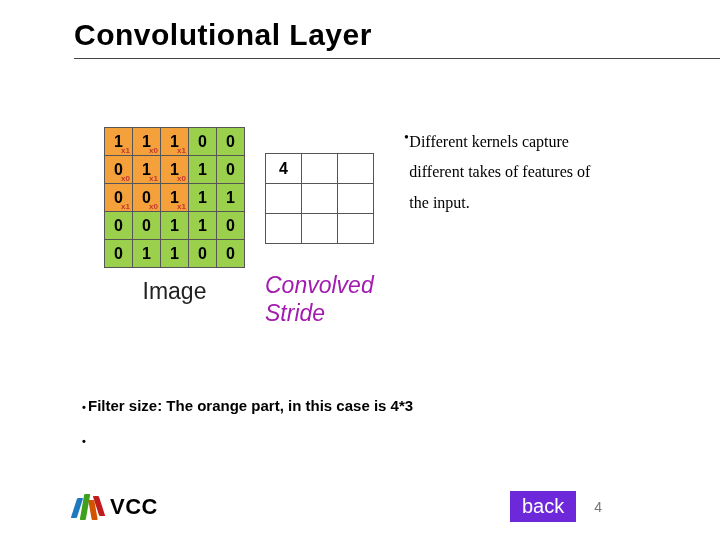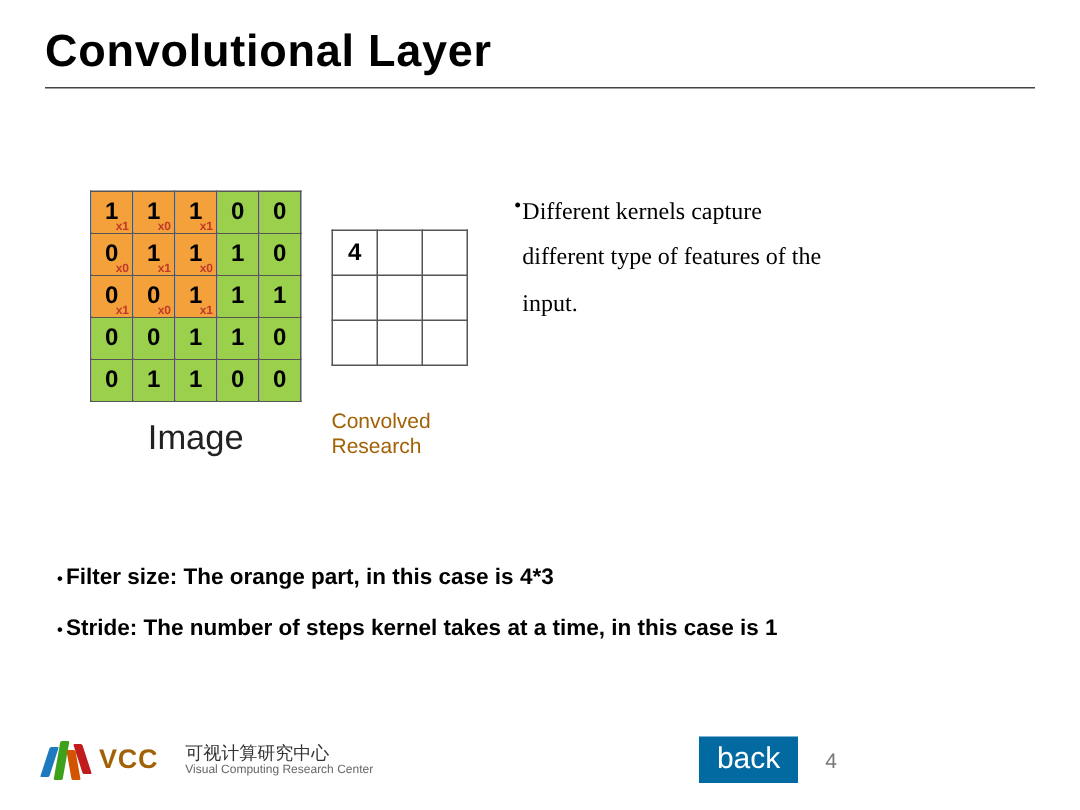--- a/index.html
+++ b/index.html
@@ -1,51 +1,51 @@
 <!DOCTYPE html>
 <html><head>
 <meta charset="utf-8">
 <style>
   * { box-sizing: border-box; margin: 0; padding: 0; }
   html, body { width: 720px; height: 540px; font-family: Arial, Helvetica, sans-serif; background: #fff; }
-  .slide { position: relative; width: 588px; height: 540px; padding: 18px 30px 0 30px; }
+  .slide { position: relative; width: 588px; height: 540px; padding: 18px 30px 0 30px; margin-left: 44px; }
   .title { font-size: 30px; font-weight: 700; letter-spacing: 0.5px; color: #000; }
   .title-underline { margin-top: 6px; border-bottom: 1.5px solid #444; width: 660px; }
   .main-row { display: flex; align-items: flex-start; margin-top: 68px; gap: 20px; }
   .image-col { display: flex; flex-direction: column; align-items: center; margin-left: 30px; }
   .grid5 { border-collapse: collapse; }
   .grid5 td { width: 28px; height: 28px; border: 1px solid #555; text-align: center; font-size: 16px; font-weight: 600; position: relative; background: #9ad04b; }
   .grid5 td .sub { position: absolute; right: 2px; bottom: 0px; font-size: 8px; color: #c0392b; font-weight: 700; }
   .grid5 td.kernel { background: #f5a13b; }
   .img-label { margin-top: 10px; font-size: 23px; color: #222; }
   .conv-col { display: flex; flex-direction: column; margin-top: 26px; }
   .grid3 { border-collapse: collapse; }
   .grid3 td { width: 30px; height: 30px; border: 1px solid #555; text-align: center; font-size: 16px; font-weight: 600; background: #fff; }
-  .conv-label { margin-top: 28px; font-size: 14px; color: #a16207; line-height: 1.2; max-width: 110px; }
+  .conv-label { margin-top: 28px; font-size: 23px; color: #a21caf; line-height: 1.2; max-width: 110px; font-style: italic; }
   .bullets-right { flex: 1; padding-top: 0px; padding-left: 10px; }
   .bullets-right .bullet-row { display: flex; align-items: flex-start; font-family: "Times New Roman", serif; font-size: 16px; color: #000; margin-bottom: 6px; }
   .bullets-right .dot { width: 12px; text-align: center; font-size: 14px; line-height: 22px; }
   .bullets-right .txt { line-height: 1.9; }
   .lower-bullets { margin-top: 70px; font-size: 15px; color: #000; font-weight: 600; }
   .lower-bullets .b { display: flex; align-items: flex-start; margin-bottom: 14px; }
   .lower-bullets .dot { width: 14px; font-size: 11px; line-height: 20px; padding-left: 8px; }
   .footer { position: absolute; left: 30px; bottom: 18px; right: 30px; display: flex; align-items: center; justify-content: space-between; }
   .logo { display: flex; align-items: center; gap: 8px; }
   .vcc-box { display: flex; align-items: center; }
   .vcc-mark { width: 30px; height: 26px; position: relative; }
   .vcc-mark .bar { position: absolute; width: 6px; border-radius: 1px; }
   .vcc-mark .b1 { left: 0; top: 4px; height: 20px; background: #1d7abf; transform: skewX(-18deg); }
   .vcc-mark .b2 { left: 8px; top: 0; height: 26px; background: #3ea11c; transform: skewX(-10deg); }
   .vcc-mark .b3 { left: 16px; top: 6px; height: 20px; background: #d25400; transform: skewX(10deg); }
   .vcc-mark .b4 { left: 22px; top: 2px; height: 20px; background: #c01c1c; transform: skewX(18deg); }
-  .vcc-text { font-weight: 800; font-size: 18px; color: #a16207; margin-left: 6px; letter-spacing: 0.5px; }
+  .vcc-text { font-weight: 800; font-size: 22px; color: #000000; margin-left: 6px; letter-spacing: 0.5px; }
   .vcc-cn { font-size: 12px; color: #333; margin-left: 10px; line-height: 1.1; }
   .vcc-cn .en { font-size: 8px; color: #666; display: block; }
   .footer-right { display: flex; align-items: center; gap: 18px; }
-  .back-btn { background: #0369a1; color: #fff; padding: 4px 12px; font-size: 20px; border: none; cursor: pointer; }
+  .back-btn { background: #6d28d9; color: #fff; padding: 4px 12px; font-size: 20px; border: none; cursor: pointer; }
   .page-num { font-size: 14px; color: #777; }
 </style>
 </head>
 <body>
 
 <div class="slide">
   <div class="title">Convolutional Layer</div>
   <div class="title-underline"></div>
 
   <div class="main-row">
@@ -107,57 +107,52 @@
         </tr>
         <tr>
           <td></td>
           <td></td>
           <td></td>
         </tr>
       </tbody>
         </table>
       <div class="conv-label">
         <span>Convolved</span><br>
-        <span>Research</span>
+        <span>Stride</span>
       </div>
     </div>
 
     <div class="bullets-right">
       <div class="bullet-row">
         <div class="dot">•</div>
-        <div class="txt">Different kernels capture different type of features of the input.</div>
+        <div class="txt">Different kernels capture different takes of features of the input.</div>
       </div>
     </div>
   </div>
 
   <div class="lower-bullets">
     <div class="b">
       <div class="dot">•</div>
       <div>Filter size: The orange part, in this case is 4*3</div>
     </div>
     <div class="b">
       <div class="dot">•</div>
-      <div>Stride: The number of steps kernel takes at a time, in this case is 1</div>
     </div>
   </div>
 
   <div class="footer">
     <div class="logo">
       <div class="vcc-box">
         <div class="vcc-mark">
           <div class="bar b1"></div>
             <div class="bar b2"></div>
             <div class="bar b3"></div>
             <div class="bar b4"></div>
         </div>
         <div class="vcc-text">VCC</div>
       </div>
-      <div class="vcc-cn">
-        <span>可视计算研究中心</span>
-        <span class="en">Visual Computing Research Center</span>
-      </div>
     </div>
     <div class="footer-right">
       <button class="back-btn">back</button>
       <div class="page-num">4</div>
     </div>
   </div>
 </div>
 
 </body></html>

